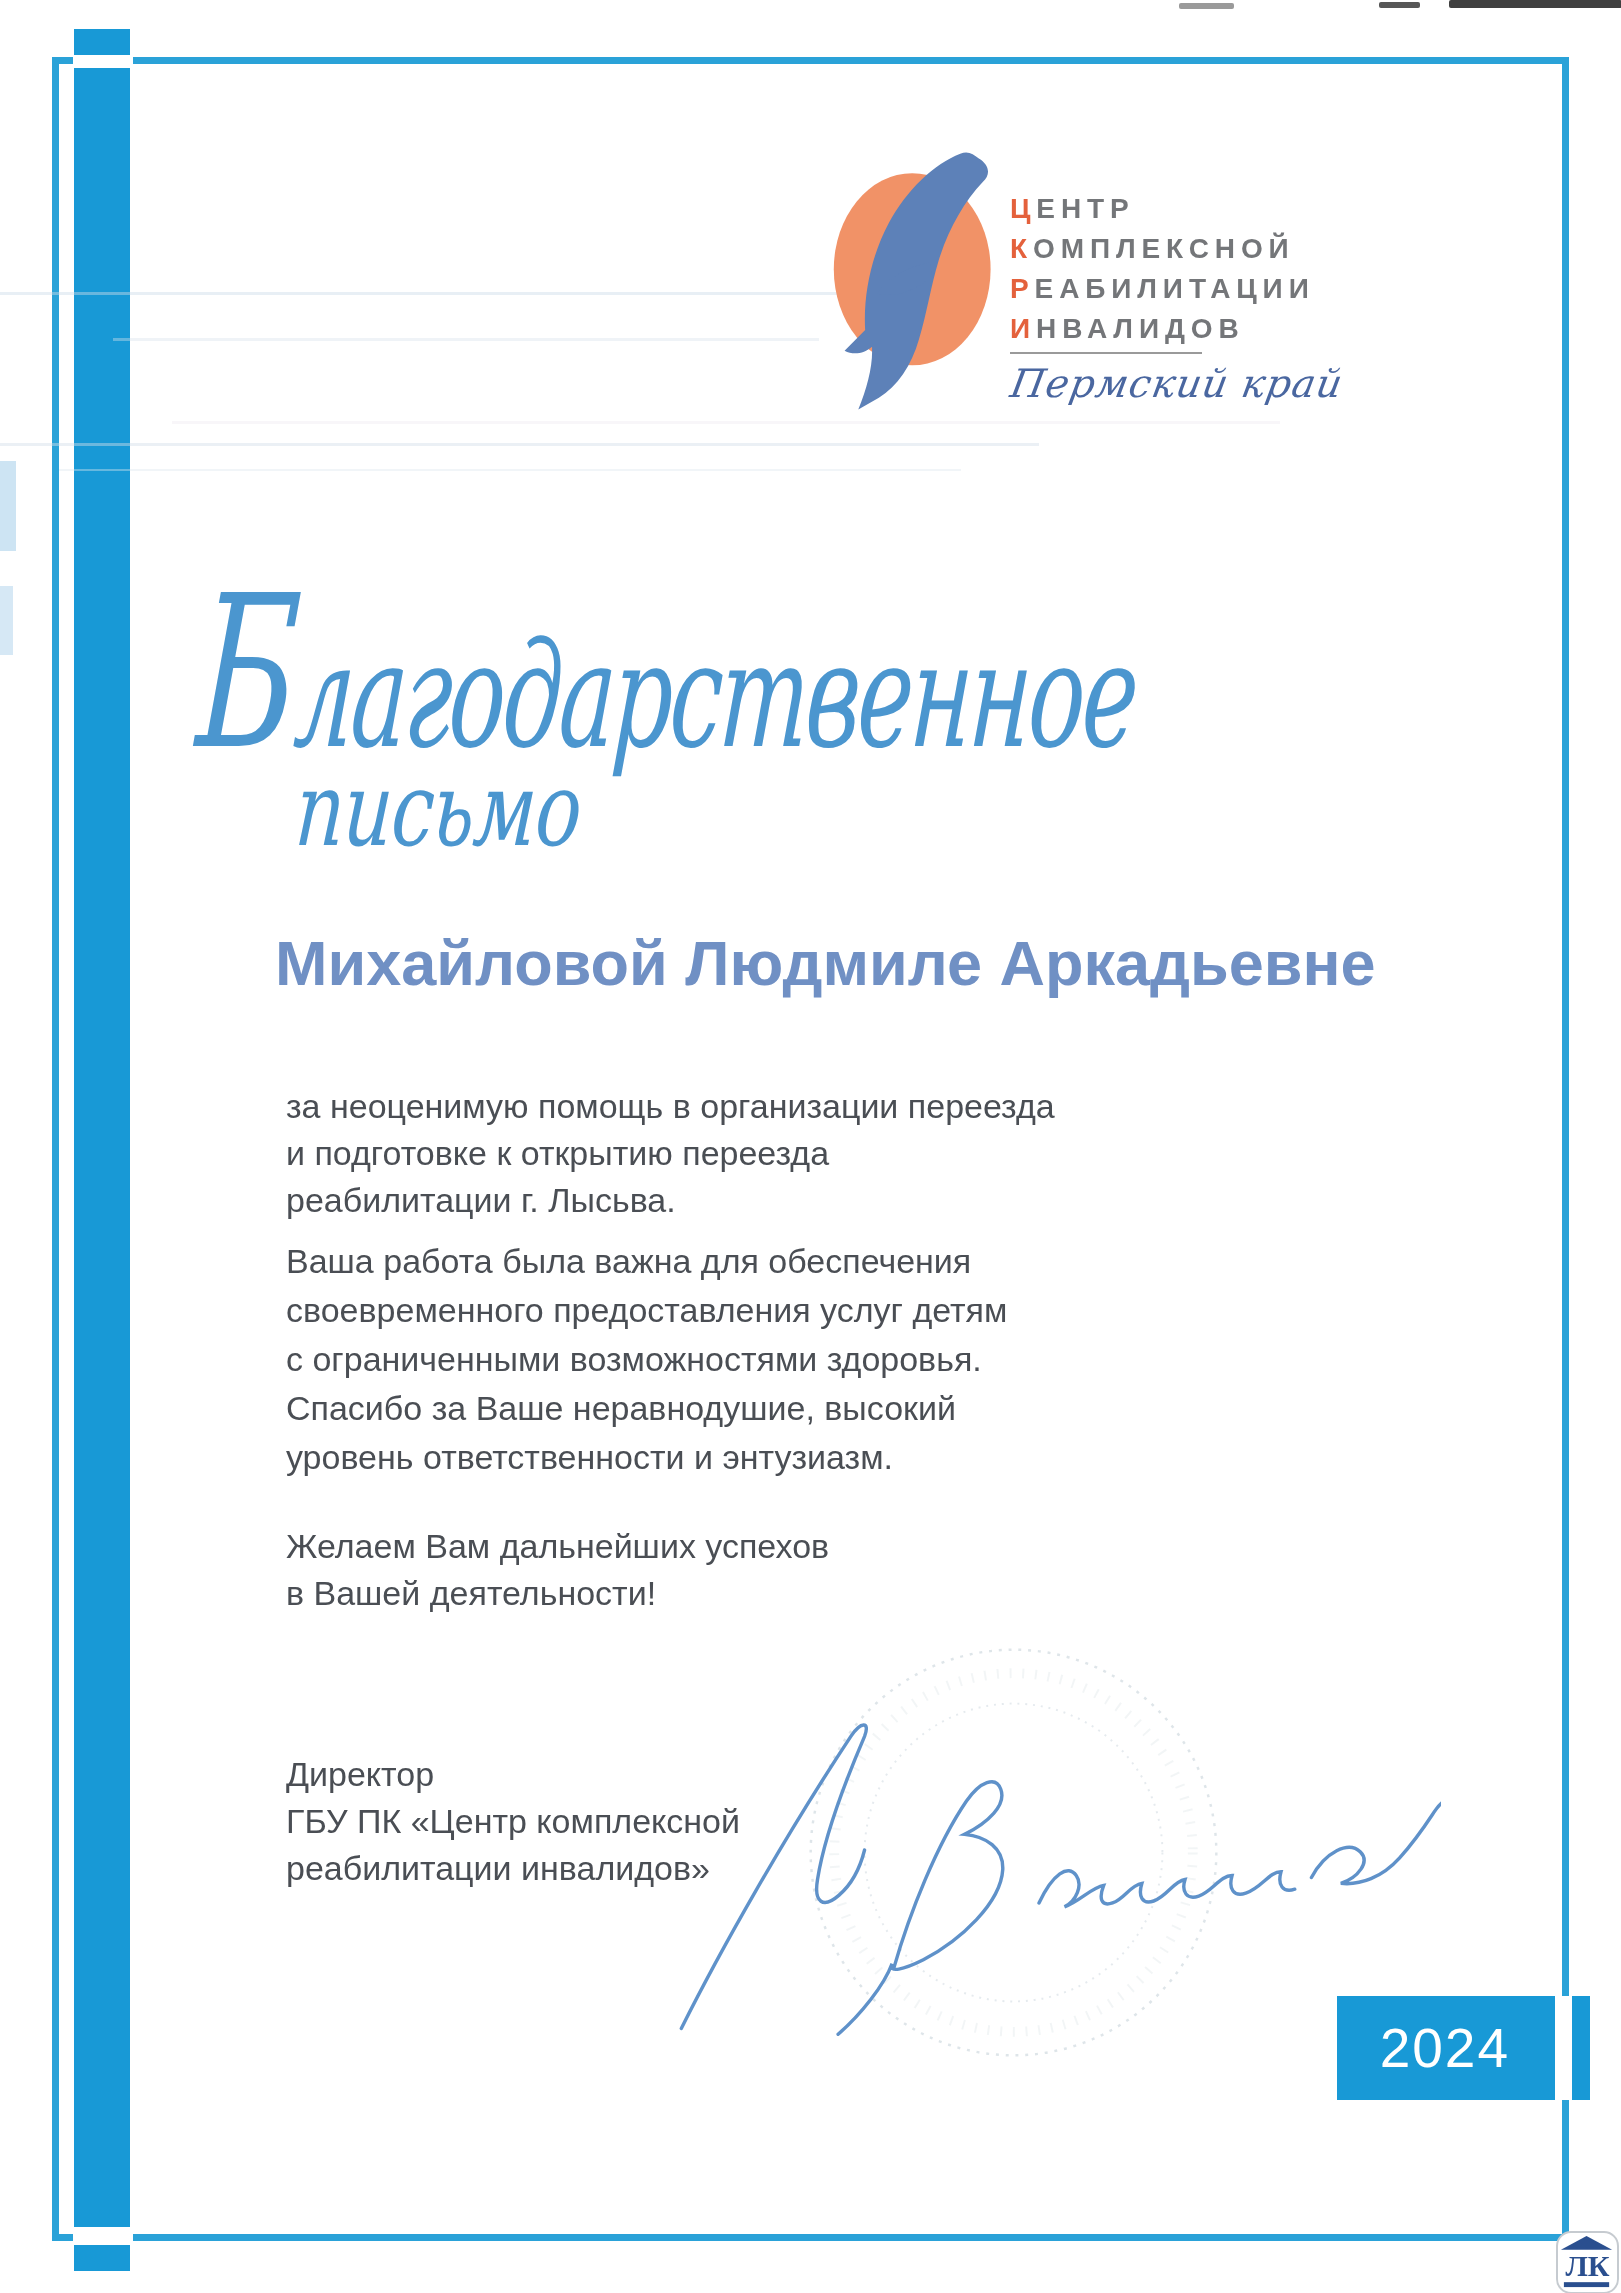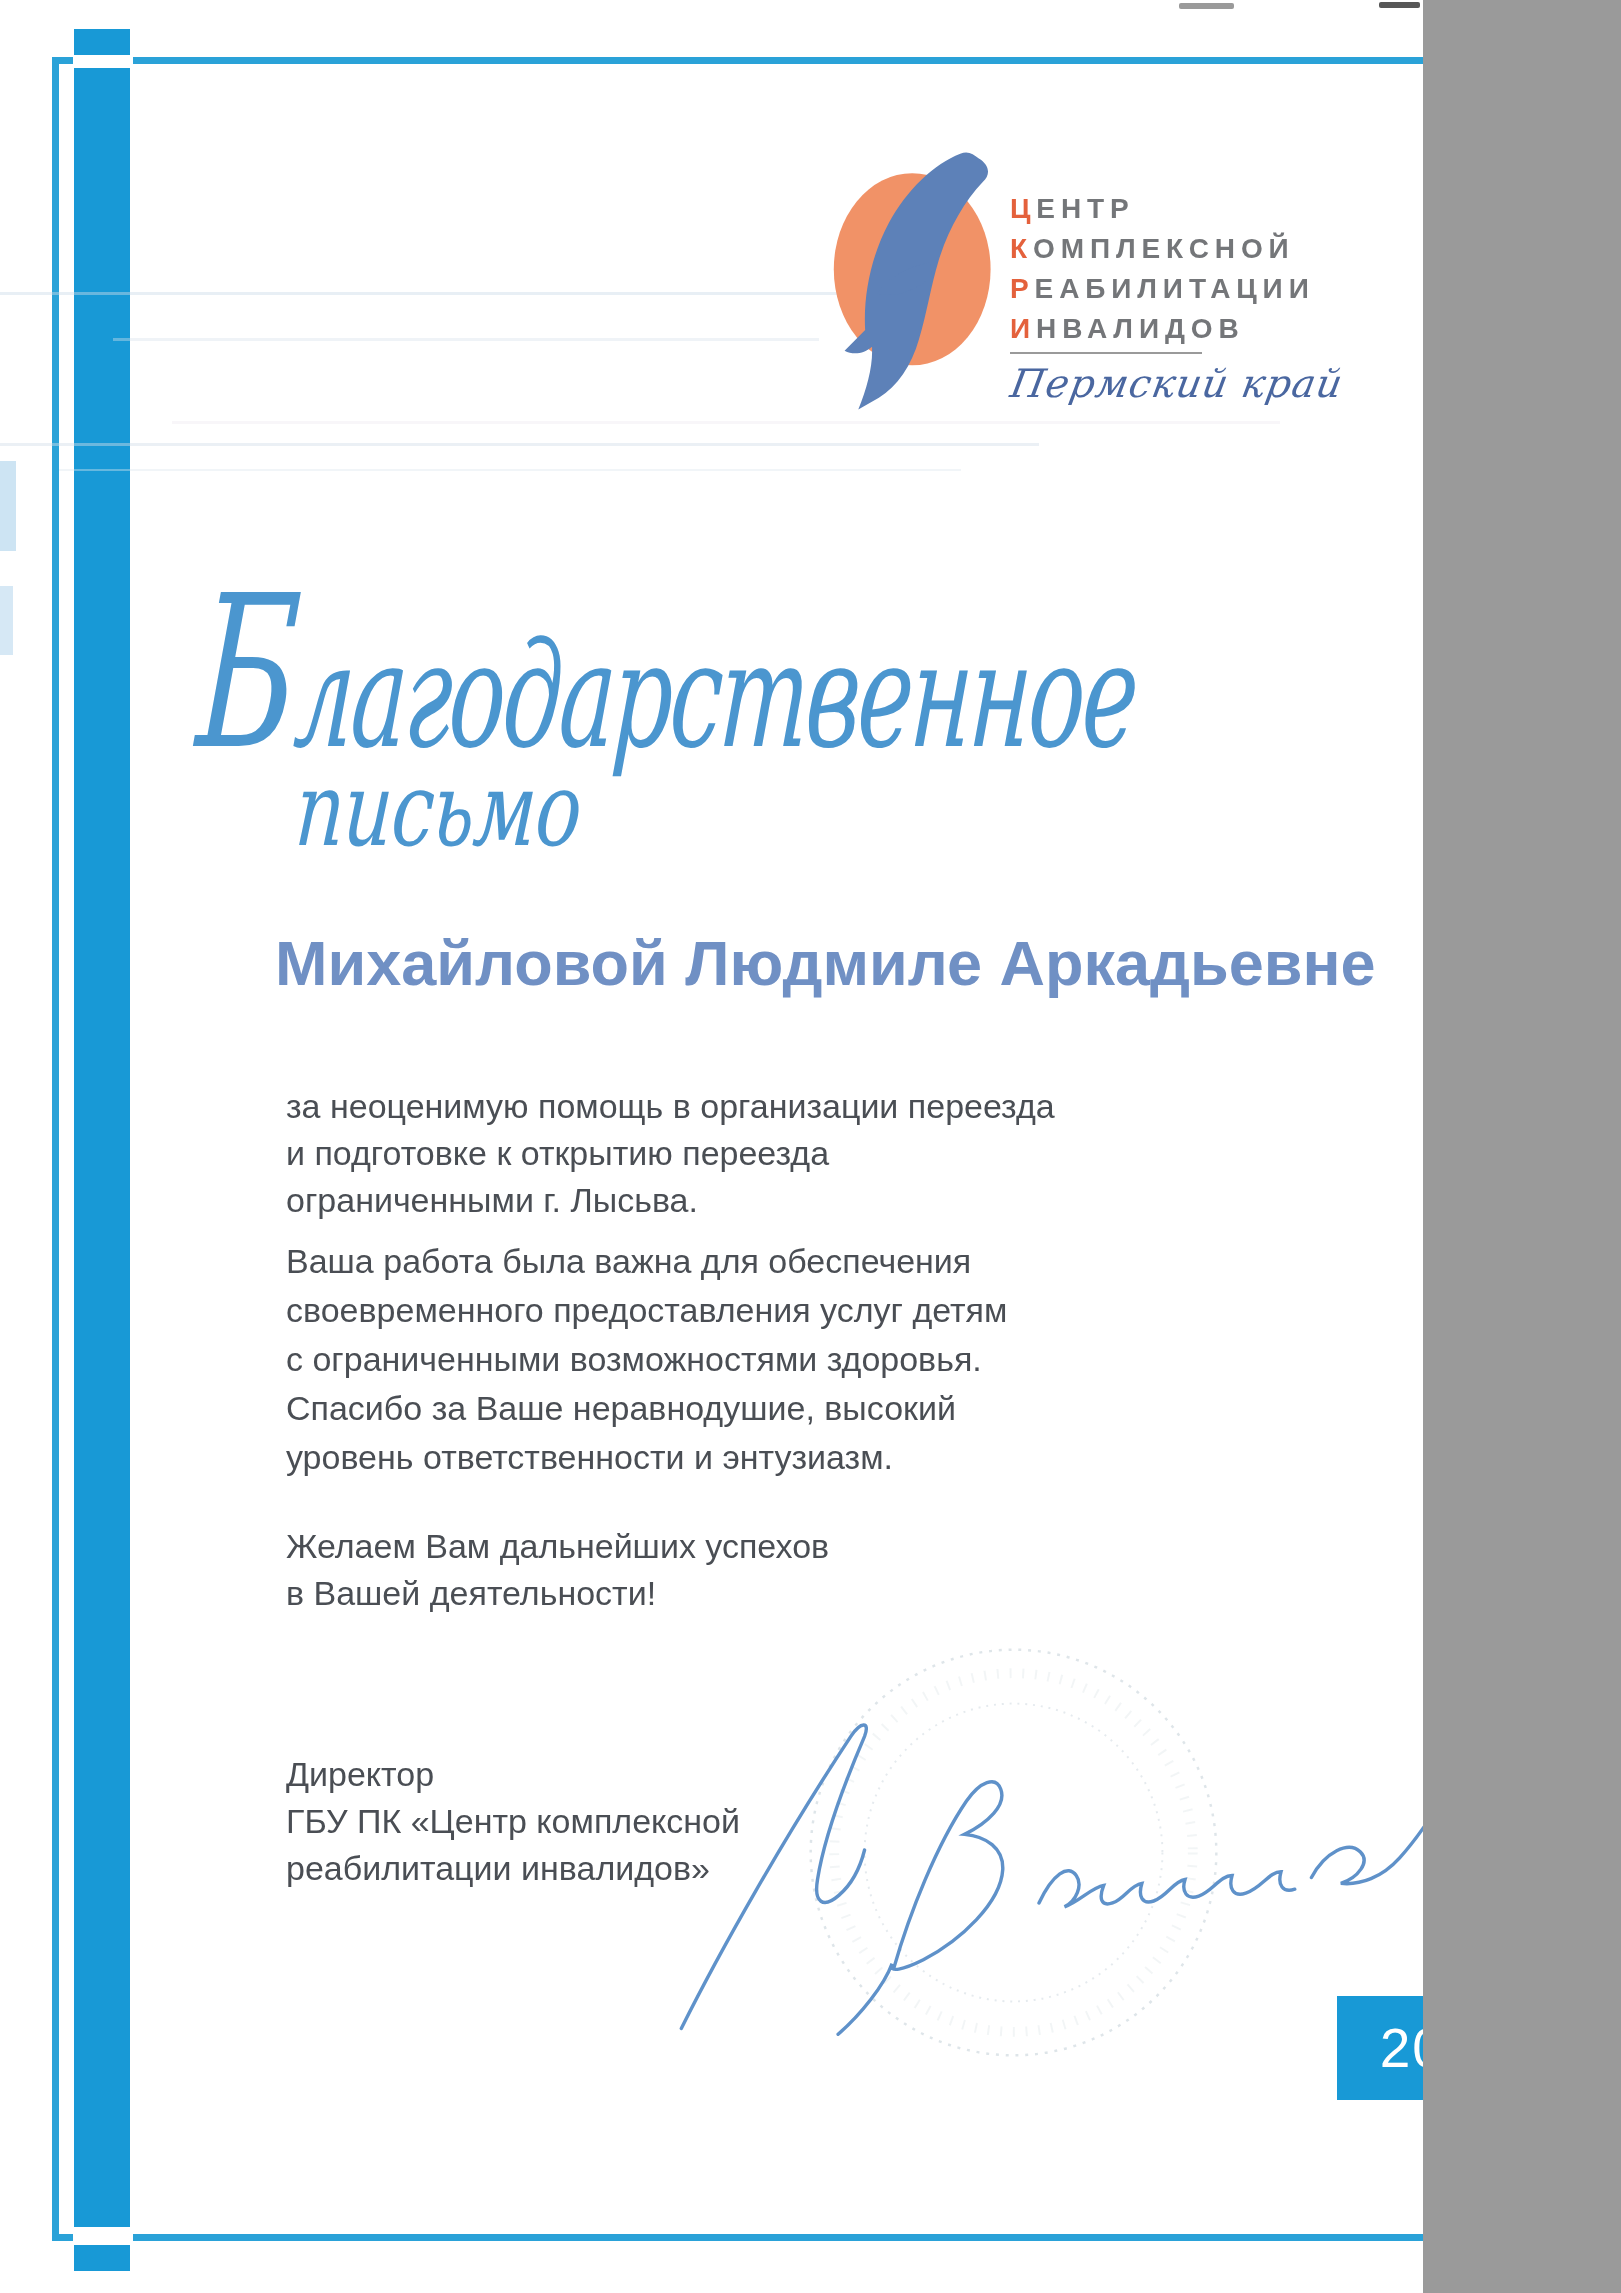--- a/index.html
+++ b/index.html
@@ -1,17 +1,17 @@
 <!DOCTYPE html>
 <html><head>
 <meta charset="utf-8">
 <style>
   html,body{margin:0;padding:0;background:#9a9a9a;}
   #page{
-    position:relative;width:1423px;height:2294px;background:#ffffff;
+    position:relative;width:1621px;height:2294px;background:#ffffff;
     font-family:"Liberation Sans",sans-serif;overflow:hidden;
   }
   .abs{position:absolute;}
   
   .frame{left:52px;top:57px;width:1517px;height:2184px;box-sizing:border-box;
     border:7.8px solid #2aa2d8;}
   .gap-patch{background:#ffffff;}
   .stripe{left:74px;width:56px;background:#1899d6;}
   
   .artifact{background:#1f1f1f;border-radius:2px;}
@@ -96,21 +96,21 @@
   <div class="abs region-script">Пермский край</div>
 
   <div class="abs title-line1">Благодарственное</div>
   <div class="abs title-line2">письмо</div>
 
   <div class="abs recipient">Михайловой Людмиле Аркадьевне</div>
 
   <div class="abs para" style="top:1047px;margin-top:36px;">
     <div class="line">за неоценимую помощь в организации переезда</div>
     <div class="line">и подготовке к открытию переезда</div>
-    <div class="line">ограниченными г. Лысьва.</div>
+    <div class="line">реабилитации г. Лысьва.</div>
   </div>
   <div class="abs para para2" style="top:1237px;">
     <div class="line">Ваша работа была важна для обеспечения</div>
     <div class="line">своевременного предоставления услуг детям</div>
     <div class="line">с ограниченными возможностями здоровья.</div>
     <div class="line">Спасибо за Ваше неравнодушие, высокий</div>
     <div class="line">уровень ответственности и энтузиазм.</div>
   </div>
   <div class="abs para" style="top:1523px;">
     <div class="line">Желаем Вам дальнейших успехов</div>

